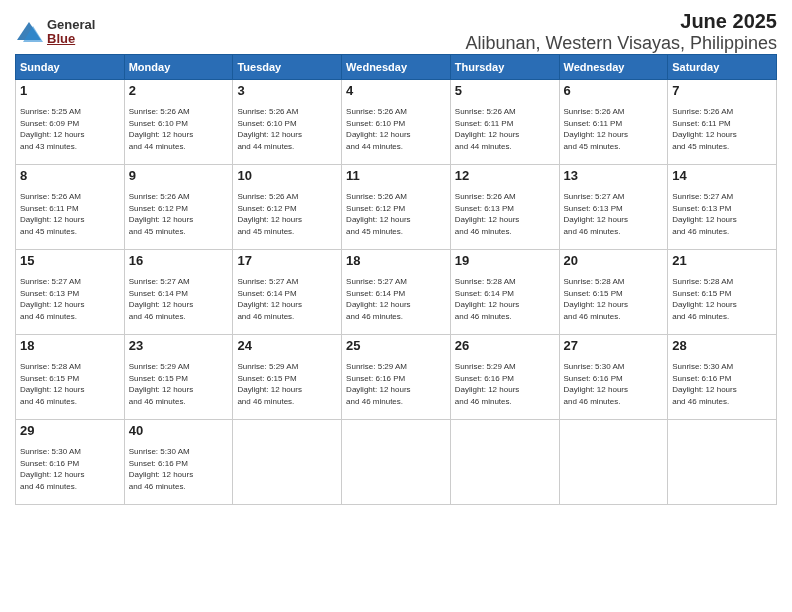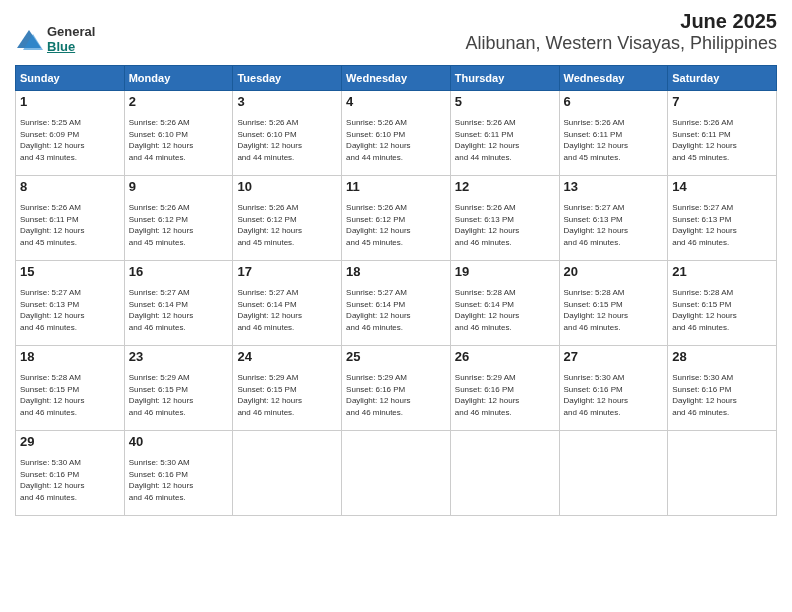--- a/index.html
+++ b/index.html
@@ -11,37 +11,37 @@
       overflow: hidden;
     }
     .page {
       width: 792px;
       height: 612px;
       padding: 10px 15px;
     }
     .header {
       display: flex;
       justify-content: space-between;
-      align-items: flex-end;
-      margin-bottom: 11px;
+      align-items: center;
+      margin-bottom: 0;
     }
     .logo {
       display: flex;
       align-items: center;
       gap: 4px;
     }
     .logo-text {
       display: flex;
       flex-direction: column;
       font-size: 13px;
       font-weight: bold;
       line-height: 1.1;
     }
     .logo-general { color: #333; }
-    .logo-blue { color: #0f766e; text-decoration: underline; }
+    .logo-blue { color: #7f1d1d; text-decoration: underline; }
     .logo-icon {
       width: 28px;
       height: 28px;
     }
     .title-block {
       text-align: right;
     }
     .month-title {
       font-size: 20px;
       font-weight: bold;

